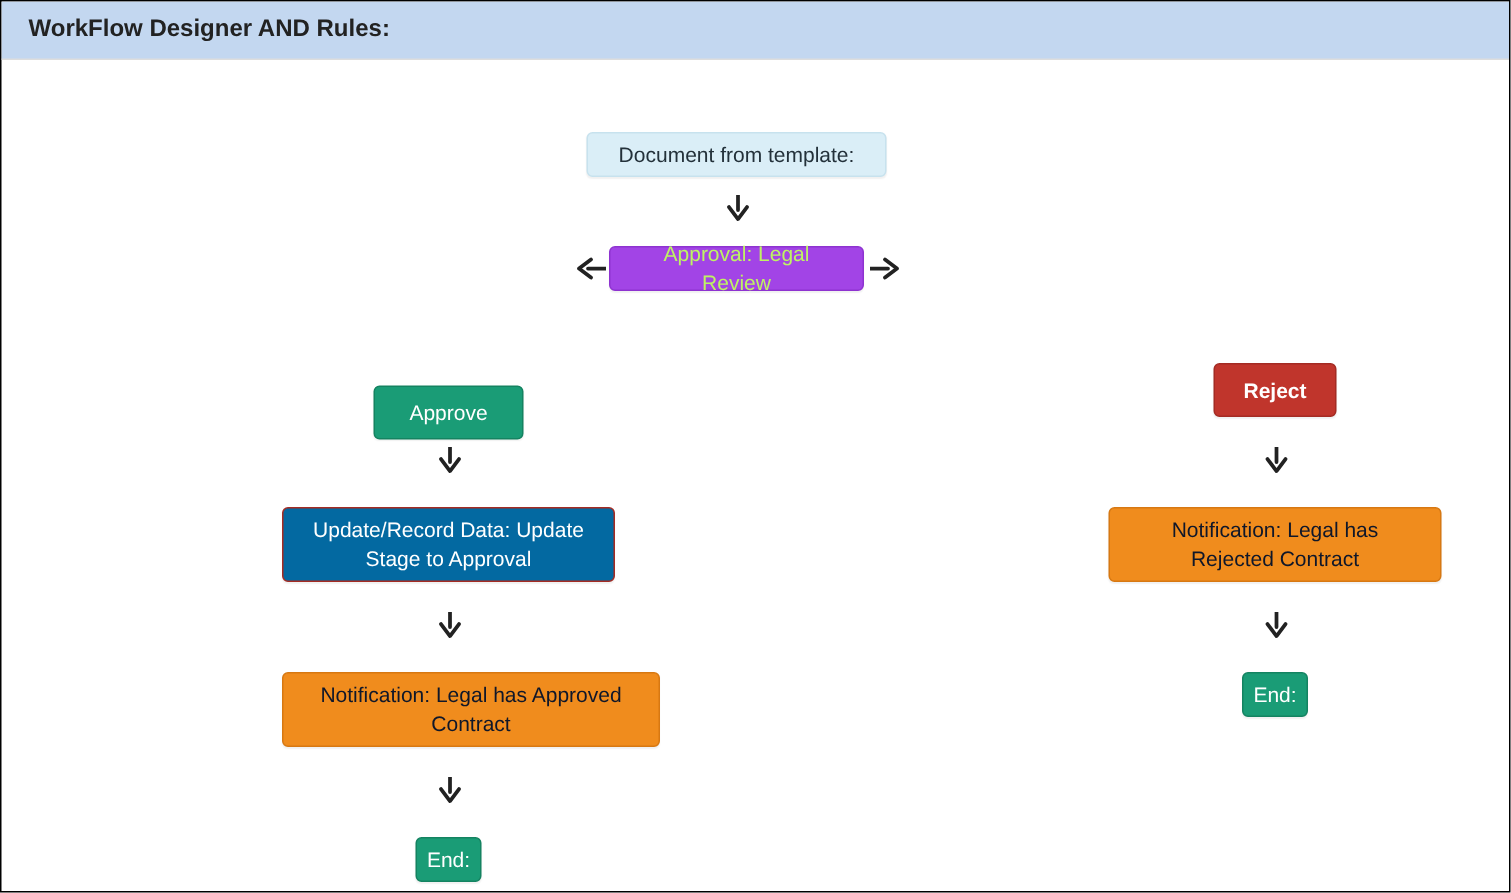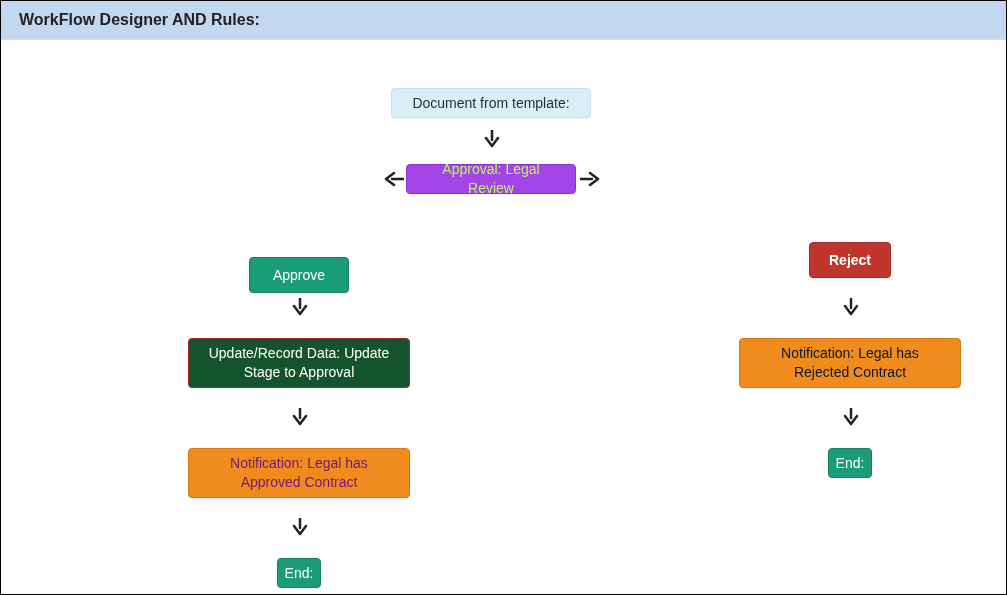--- a/index.html
+++ b/index.html
@@ -77,35 +77,35 @@
       background: #c0352c;
       color: #fff;
       border: 1px solid #a42b23;
       left: 808px;
       top: 202px;
       width: 82px;
       height: 36px;
       font-weight: 700;
     }
     .node-update {
-      background: #14532d;
+      background: #0369a1;
       color: #fff;
       border: 1px solid #a42b23;
       left: 187px;
       top: 298px;
       width: 222px;
       height: 50px;
     }
     .node-notif-approve {
       background: #f08c1d;
-      color: #701a75;
+      color: #0f172a;
       border: 1px solid #d77812;
       left: 187px;
       top: 408px;
-      width: 222px;
+      width: 252px;
       height: 50px;
     }
     .node-notif-reject {
       background: #f08c1d;
       color: #0f172a;
       border: 1px solid #d77812;
       left: 738px;
       top: 298px;
       width: 222px;
       height: 50px;

